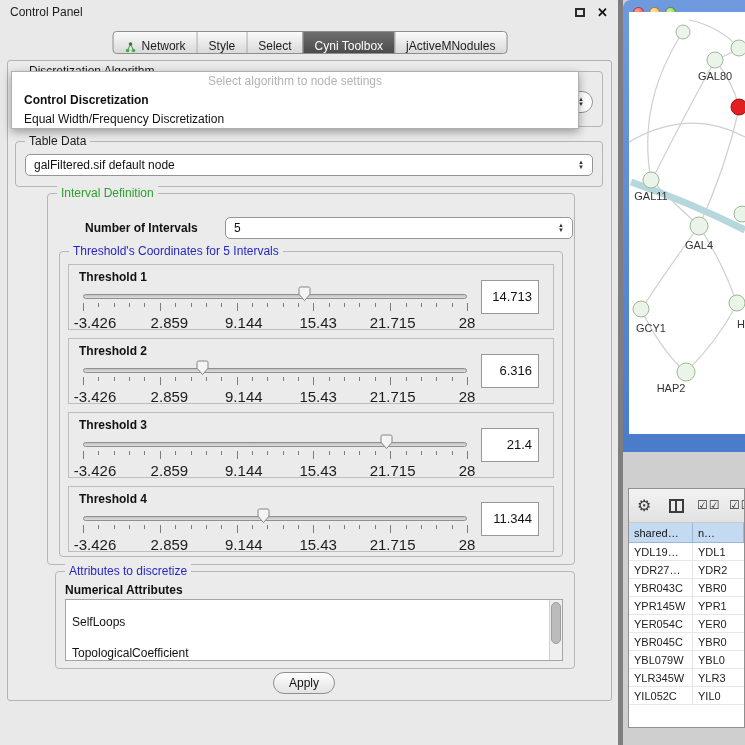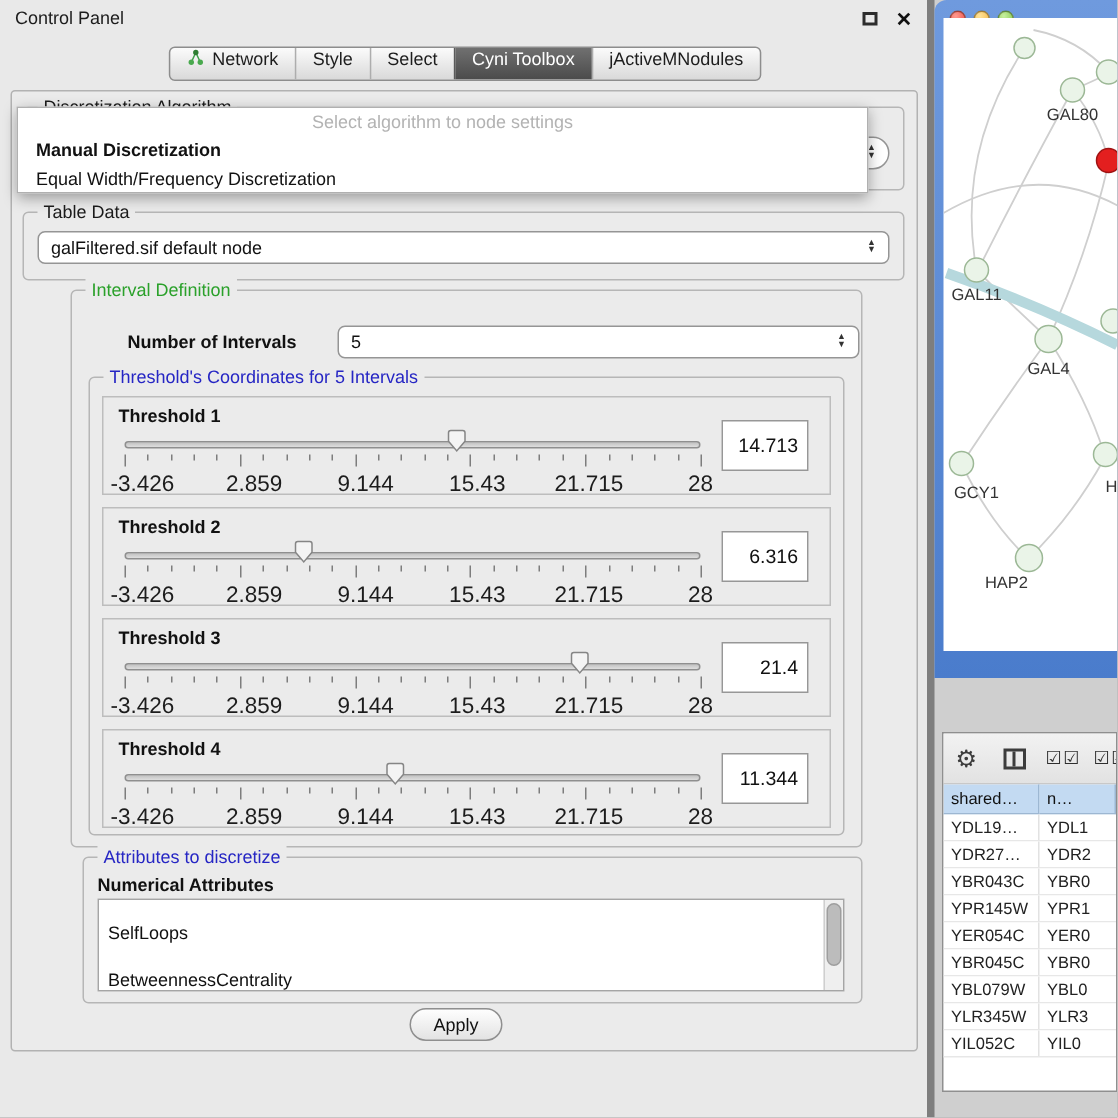--- a/index.html
+++ b/index.html
@@ -10,21 +10,21 @@
   
   .control-panel{position:absolute;left:0;top:0;width:620px;height:745px;background:#e9e9e9;border-right:2px solid #7e7e7e;}
   .titlebar{position:absolute;left:0;top:0;width:100%;height:24px;display:flex;align-items:center;padding:0 10px;font-size:12px;color:#1c1c1c;}
   .titlebar .spacer{flex:1;}
   .float-icon{width:10px;height:9px;border:2px solid #2c2c2c;margin-right:12px;}
   .close-x{font-size:13px;font-weight:bold;color:#111;}
 
   .tab-strip{position:absolute;left:310px;transform:translateX(-50%);display:flex;height:23px;border:1px solid #8d8d8d;border-radius:4px;background:linear-gradient(#fbfbfb,#d9d9d9);overflow:hidden;font-size:12px;white-space:nowrap;}
   #top-tabs{top:31px;}
   #bottom-tabs{top:704px;}
-  .tab{display:flex;align-items:flex-start;gap:5px;padding:0 11px;color:#1d1d1d;border-left:1px solid #adadad;}
+  .tab{display:flex;align-items:flex-end;gap:5px;padding:0 11px;color:#1d1d1d;border-left:1px solid #adadad;}
   .tab:first-child{border-left:none;}
   .tab.selected{background:linear-gradient(#707070,#4b4b4b);color:#fff;border-left-color:#5a5a5a;}
   .tab-icon svg{display:block;}
 
   .main-panel{position:absolute;left:7px;top:60px;width:605px;height:641px;background:#ebebeb;border:1px solid #b2b2b2;border-radius:3px;}
 
   .group{position:absolute;border:1px solid #b6b6b6;border-radius:4px;}
   .legend{position:absolute;top:-8px;left:9px;background:#ebebeb;padding:0 4px;font-size:12px;color:#1c1c1c;white-space:nowrap;}
   .legend.green{color:#2ba12b;}
   .legend.blue{color:#2626c4;}
@@ -149,21 +149,21 @@
         <span class="cv"></span>
         <span class="arrows">
             <span>▲</span>
             <span>▼</span>
           </span>
       </div>
 
       <div class="popup">
         <div class="ph">Select algorithm to node settings</div>
         <div id="popup-options">
-            <div class="opt bold">Manual Discretization</div>
+            <div class="opt bold">Control Discretization</div>
             <div class="opt">Equal Width/Frequency Discretization</div>
           </div>
       </div>
 
       <div class="group" id="tabledata-group">
         <span class="legend">Table Data</span>
       </div>
       <div class="combo" id="tabledata-combo">
         <span class="cv">galFiltered.sif default node</span>
         <span class="arrows">
@@ -374,20 +374,21 @@
           </div>
       </div>
 
       <div class="group" id="attr-group">
         <span class="legend blue">Attributes to discretize</span>
       </div>
       <div id="attr-heading">Numerical Attributes</div>
       <div id="listbox">
         <div id="listbox-items">
             <div class="list-item">SelfLoops</div>
+            <div class="list-item">TopologicalCoefficient</div>
             <div class="list-item">BetweennessCentrality</div>
           </div>
         <div id="lb-scroll">
           <div id="lb-thumb"></div>
         </div>
       </div>
 
       <div id="apply-btn">Apply</div>
     </div>
 

